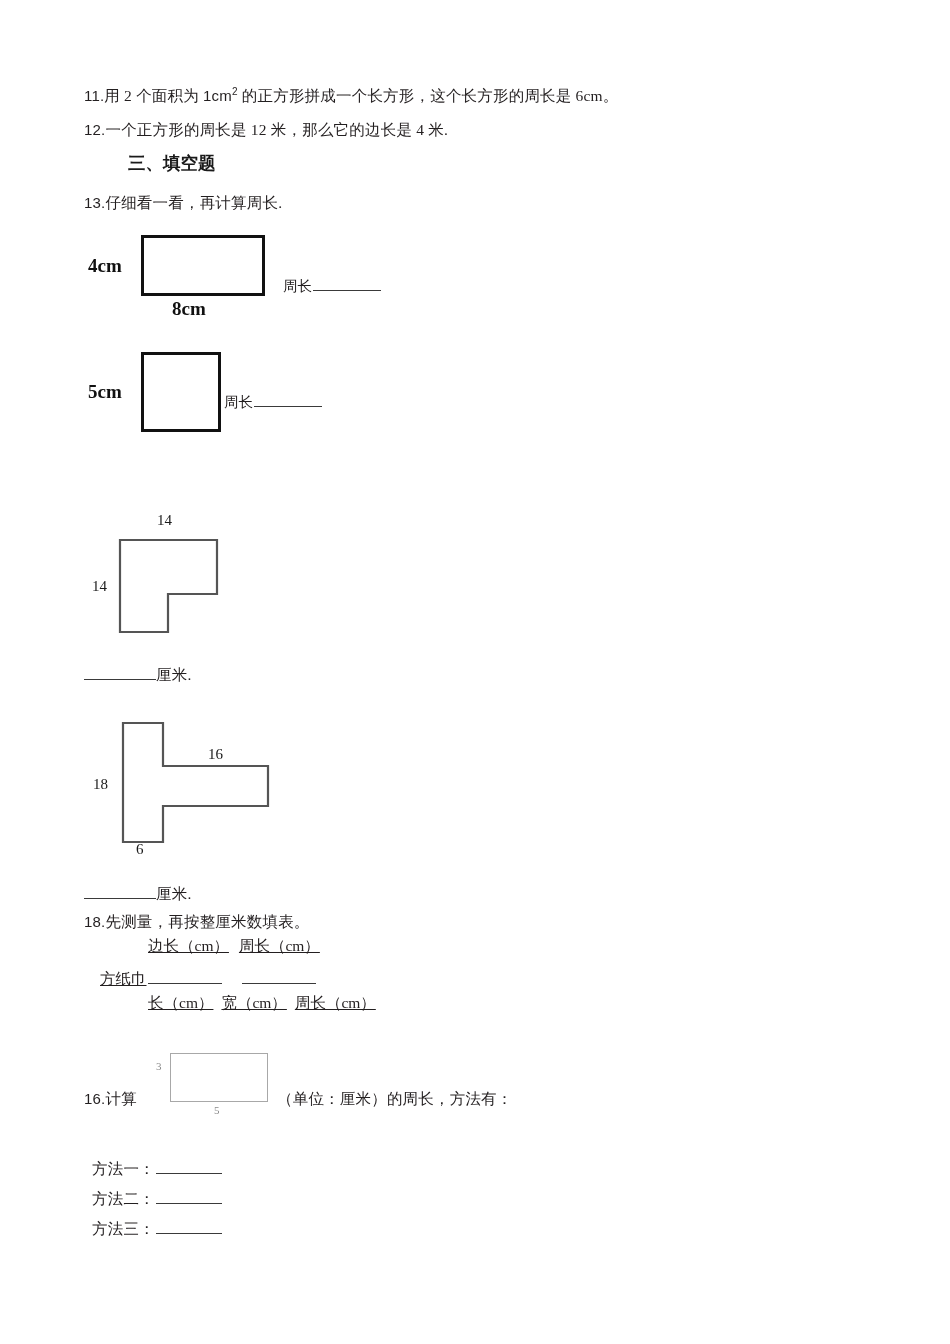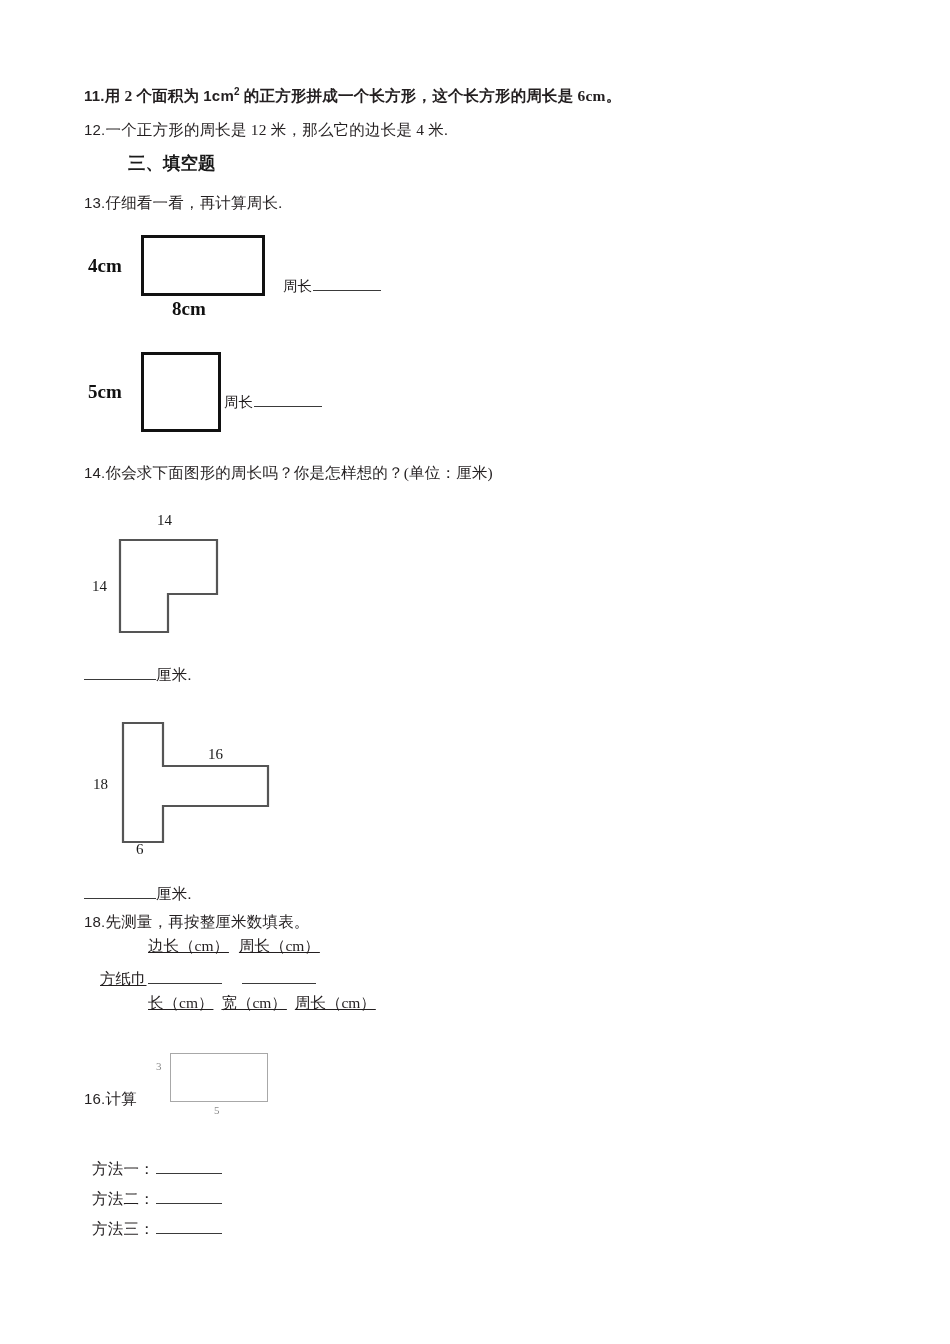--- a/index.html
+++ b/index.html
@@ -115,21 +115,21 @@
     font-size: 15.5px;
     color: #231f20;
     text-decoration: underline;
   }
 </style>
 </head>
 <body>
 
 <div id="page">
 
-  <div class="line" style="left:84px; top:84px;font-weight:bold;">
+  <div class="line" style="left:84px; top:84px;">
     <span class="num">11.</span><span class="cjk">用 2 个面积为 </span><span class="num">1cm</span><span class="num sup">2</span><span class="cjk"> 的正方形拼成一个长方形，这个长方形的周长是 6cm。</span>
   </div>
 
   <div class="line" style="left:84px; top:118px;">
     <span class="num">12.</span><span class="cjk">一个正方形的周长是 12 米，那么它的边长是 4 米.</span>
   </div>
 
   <div class="heading" style="left:84px; top:151px;margin-left:44px;">三、填空题</div>
 
   <div class="line" style="left:84px; top:191px;">
@@ -142,23 +142,20 @@
   <div class="zhoulabel" style="left:283px; top:276px;">
     <span>周长</span><span class="blank" style="width:68px;"></span>
   </div>
 
   <div class="rect-hard" style="left:141px; top:352px; width:80px; height:80px;"></div>
   <div class="dim" style="left:88px; top:381px;">5cm</div>
   <div class="zhoulabel" style="left:224px; top:392px;">
     <span>周长</span><span class="blank" style="width:68px;"></span>
   </div>
 
-  <div class="line" style="left:84px; top:461px;">
-    <span class="num">14.</span><span class="cjk">你会求下面图形的周长吗？你是怎样想的？(单位：厘米)</span>
-  </div>
 
   <svg class="poly-svg" style="left:110px; top:528px; width:120px; height:120px;" viewBox="0 0 120 120">
     <polygon points="10,12 107,12 107,66 58,66 58,104 10,104" fill="#ffffff" stroke="#555555" stroke-width="2.2" stroke-linejoin="miter"></polygon>
   </svg>
   <div class="dim-thin" style="left:157px; top:512px;">14</div>
   <div class="dim-thin" style="left:92px; top:578px;">14</div>
 
   <div class="line" style="left:84px; top:663px;">
     <span class="blank-lead" style="width:72px;"></span><span class="cjk">厘米.</span>
   </div>
@@ -189,20 +186,23 @@
     <span class="cjk">长（cm）</span><span style="display:inline-block; width:8px;"></span><span class="cjk">宽（cm）</span><span style="display:inline-block; width:8px;"></span><span class="cjk">周长（cm）</span>
   </div>
 
   <div class="softrect" style="left:170px; top:1053px; width:98px; height:49px;"></div>
   <div class="dim-small" style="left:156px; top:1060px;">3</div>
   <div class="dim-small" style="left:214px; top:1104px;">5</div>
 
   <div class="line" style="left:84px; top:1087px;">
     <span class="num">16.</span><span class="cjk">计算</span>
   </div>
+  <div class="line" style="left:277px; top:1087px;">
+    <span class="cjk">（单位：厘米）的周长，方法有：</span>
+  </div>
 
   <div class="line" style="left:92px; top:1157px;">
     <span class="cjk">方法一：</span><span class="blank" style="width:66px;"></span>
   </div>
   <div class="line" style="left:92px; top:1187px;">
     <span class="cjk">方法二：</span><span class="blank" style="width:66px;"></span>
   </div>
   <div class="line" style="left:92px; top:1217px;">
     <span class="cjk">方法三：</span><span class="blank" style="width:66px;"></span>
   </div>

